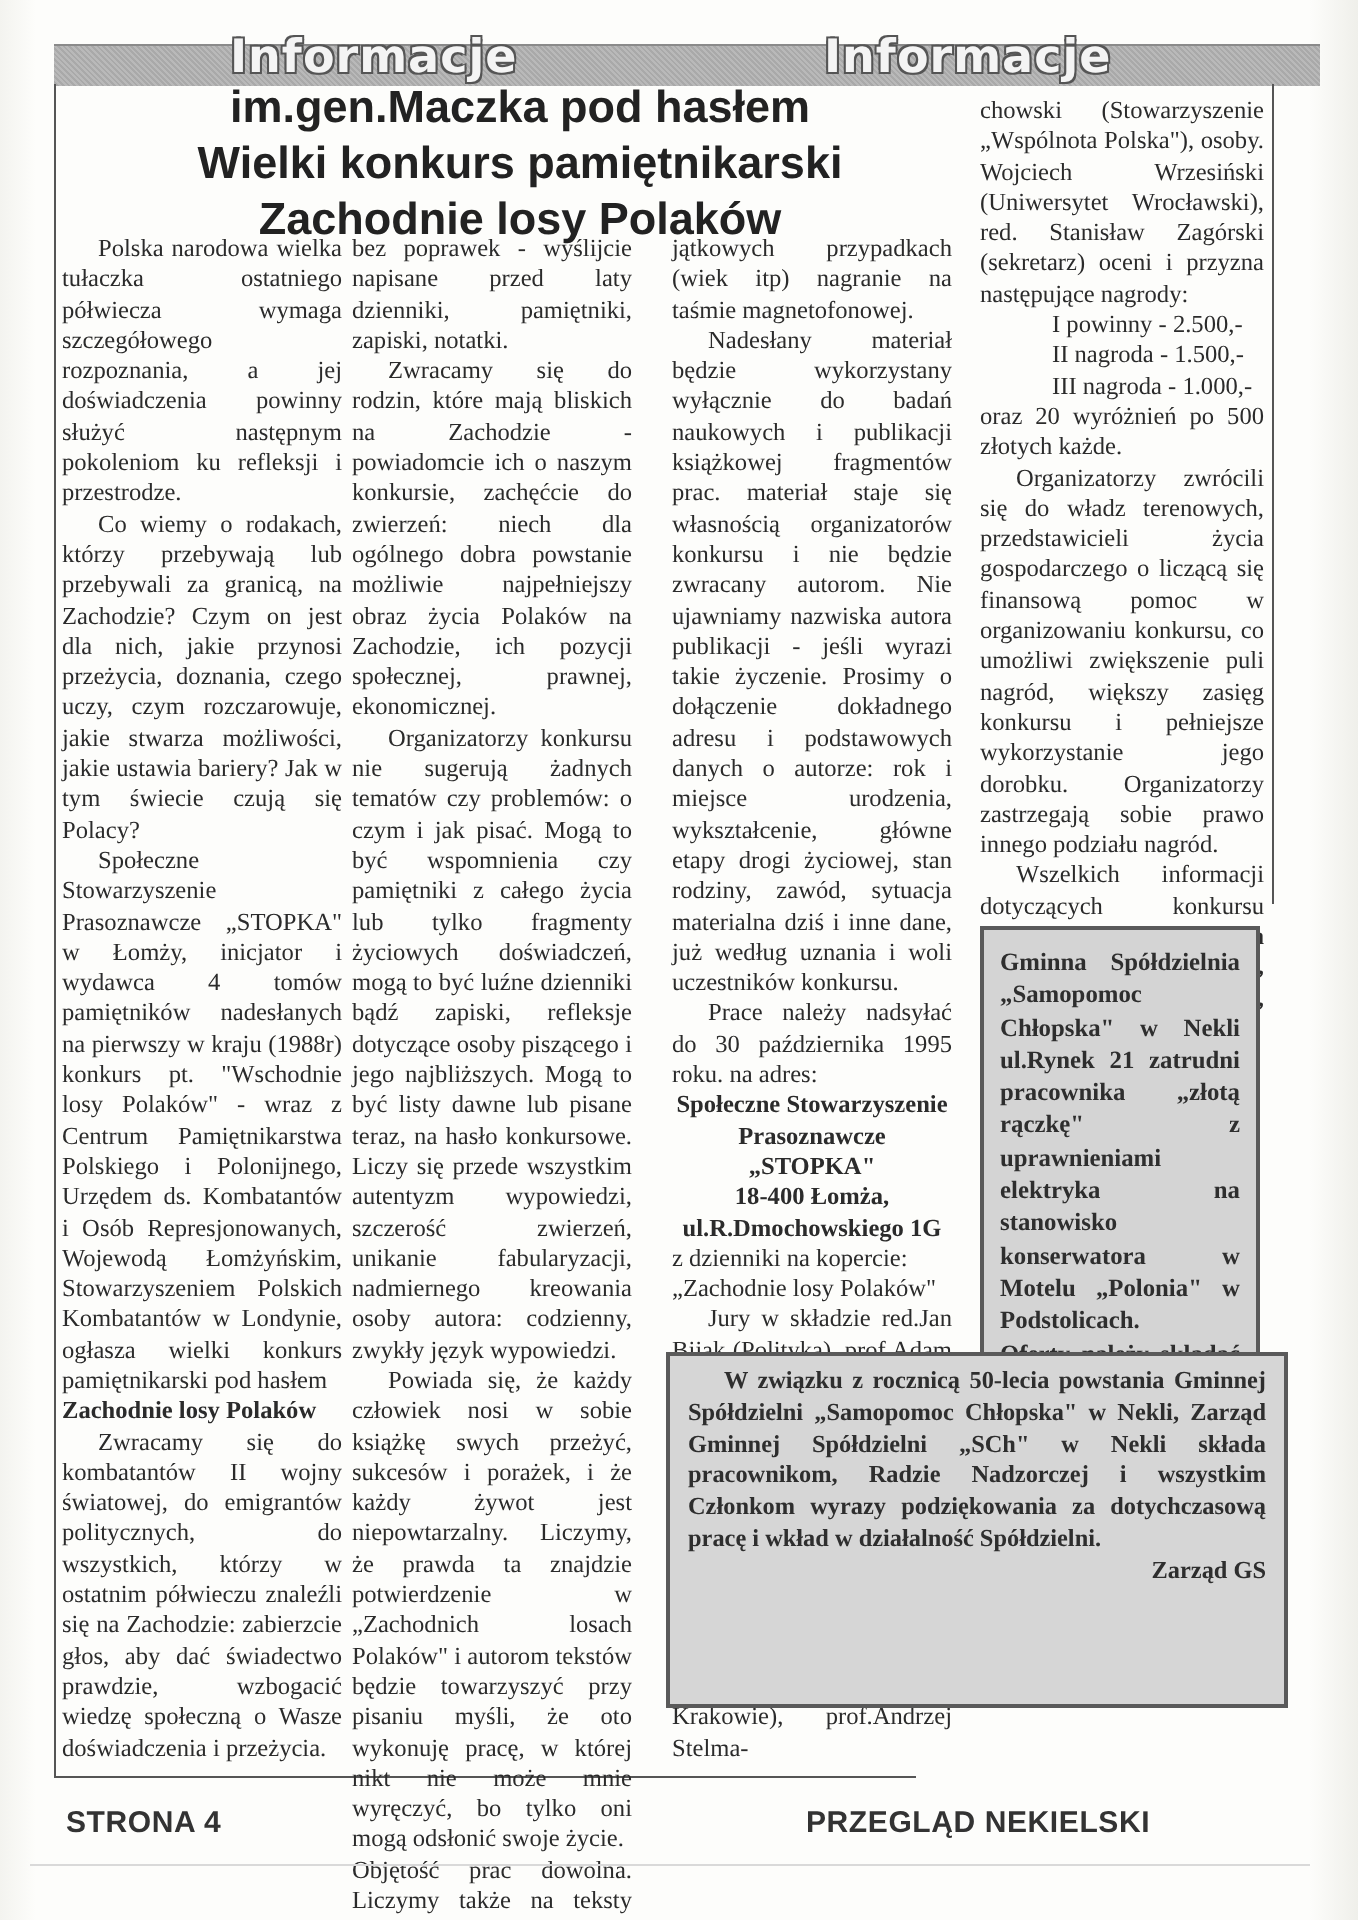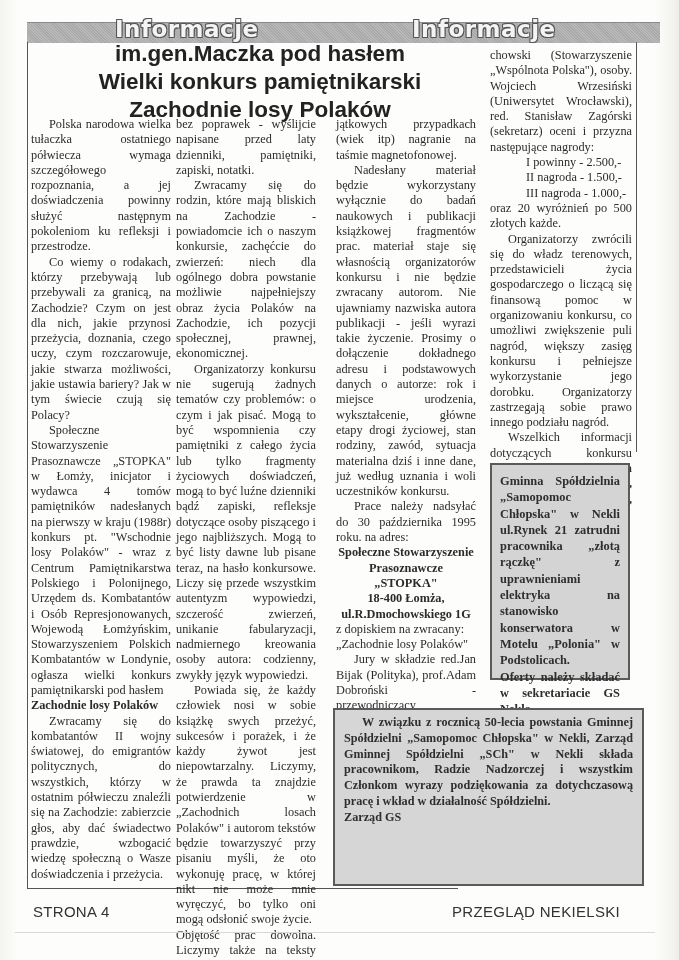--- a/index.html
+++ b/index.html
@@ -29,29 +29,29 @@
   .c2 { left: 176px; top: 117px; width: 140px; }
   .c3 { left: 336px; top: 117px; width: 140px; }
   .c4 { left: 490px; top: 48px; width: 142px; }
   .bold { font-weight: bold; }
   .center { text-align: center; text-indent: 0 !important; }
   .prize { padding-left: 36px; text-indent: 0 !important; }
   .ad-box { position: absolute; left: 490px; top: 463px; width: 140px; height: 217px;
     background: #d4d4d4; border: 2px solid #5a5a5a; padding: 8px 8px; box-sizing: border-box;
     font-weight: bold; font-size: 12.4px; line-height: 16.3px; text-align: justify; color: #2e2e2e; }
   .ad-box p { margin: 0; }
-  .thanks-box { position: absolute; left: 333px; top: 708px; width: 311px; height: 178px;
+  .thanks-box { position: absolute; left: 333px; top: 676px; width: 311px; height: 178px;
     background: #d6d6d6; border: 2px solid #5a5a5a; padding: 5px 9px; box-sizing: border-box;
     font-weight: bold; font-size: 12.2px; line-height: 15.8px; text-align: justify; color: #2e2e2e; }
   .thanks-box p { margin: 0; }
   .thanks-box .indent { text-indent: 18px; }
-  .sign { text-align: left; }
-  .footer { position: absolute; top: 903px; font-family: "Liberation Sans", sans-serif; font-weight: normal;
+  .sign { text-align: right; }
+  .footer { position: absolute; top: 903px; font-family: "Liberation Sans", sans-serif; font-weight: bold;
     font-size: 15px; color: #333; letter-spacing: 0.3px; text-align: right; }
-  .f-left { left: 33px; } .f-right { left: 452px; }
+  .f-left { left: 33px; } .f-right { left: 403px; }
   .bottom-line { position: absolute; top: 932px; left: 15px; width: 640px; border-top: 1px solid #d9d9d9; }
   .ghost { position: absolute; left: 270px; top: 40px; width: 380px; height: 28px; opacity: 0.08;
     font-family: "Liberation Sans", sans-serif; font-weight: bold; font-size: 30px; color: #000; }
 </style>
 </head>
 <body>
 
 <div class="page-edge"></div>
 <div class="ghost"></div>
 
@@ -86,21 +86,21 @@
 </div>
 
 <div class="col c3">
   <p class="noindent">jątkowych przypadkach (wiek itp) nagranie na taśmie magnetofonowej.</p>
   <p>Nadesłany materiał będzie wykorzystany wyłącznie do badań naukowych i publikacji książkowej fragmentów prac. materiał staje się własnością organizatorów konkursu i nie będzie zwracany autorom. Nie ujawniamy nazwiska autora publikacji - jeśli wyrazi takie życzenie. Prosimy o dołączenie dokładnego adresu i podstawowych danych o autorze: rok i miejsce urodzenia, wykształcenie, główne etapy drogi życiowej, stan rodziny, zawód, sytuacja materialna dziś i inne dane, już według uznania i woli uczestników konkursu.</p>
   <p>Prace należy nadsyłać do 30 października 1995 roku. na adres:</p>
   <p class="bold center">Społeczne Stowarzyszenie</p>
   <p class="bold center">Prasoznawcze „STOPKA"</p>
   <p class="bold center">18-400 Łomża,</p>
   <p class="bold center">ul.R.Dmochowskiego 1G</p>
-  <p class="noindent">z dopiskiem na zwracany:</p>
+  <p class="noindent">z dzienniki na kopercie:</p>
   <p class="noindent">„Zachodnie losy Polaków"</p>
   <p>Jury w składzie red.Jan Bijak (Polityka), prof.Adam Dobroński - przewodniczący, prof.Andrzej Garlicki (PAN), prof.Bronisław Gołębiowski (Uniwersytet Warszawski), doc.Franciszek Jakubczak (Centrum Pamiętnikarstwa Polskiego i Polonijnego), prof.Władysław Miodunka (Instytut Polonijny w Krakowie), prof.Andrzej Stelma-</p>
 </div>
 
 <div class="col c4">
   <p class="noindent">chowski (Stowarzyszenie „Wspólnota Polska"), osoby. Wojciech Wrzesiński (Uniwersytet Wrocławski), red. Stanisław Zagórski (sekretarz) oceni i przyzna następujące nagrody:</p>
   <p class="prize">I powinny - 2.500,-</p>
   <p class="prize">II nagroda - 1.500,-</p>
   <p class="prize">III nagroda - 1.000,-</p>
   <p class="noindent">oraz 20 wyróżnień po 500 złotych każde.</p>

